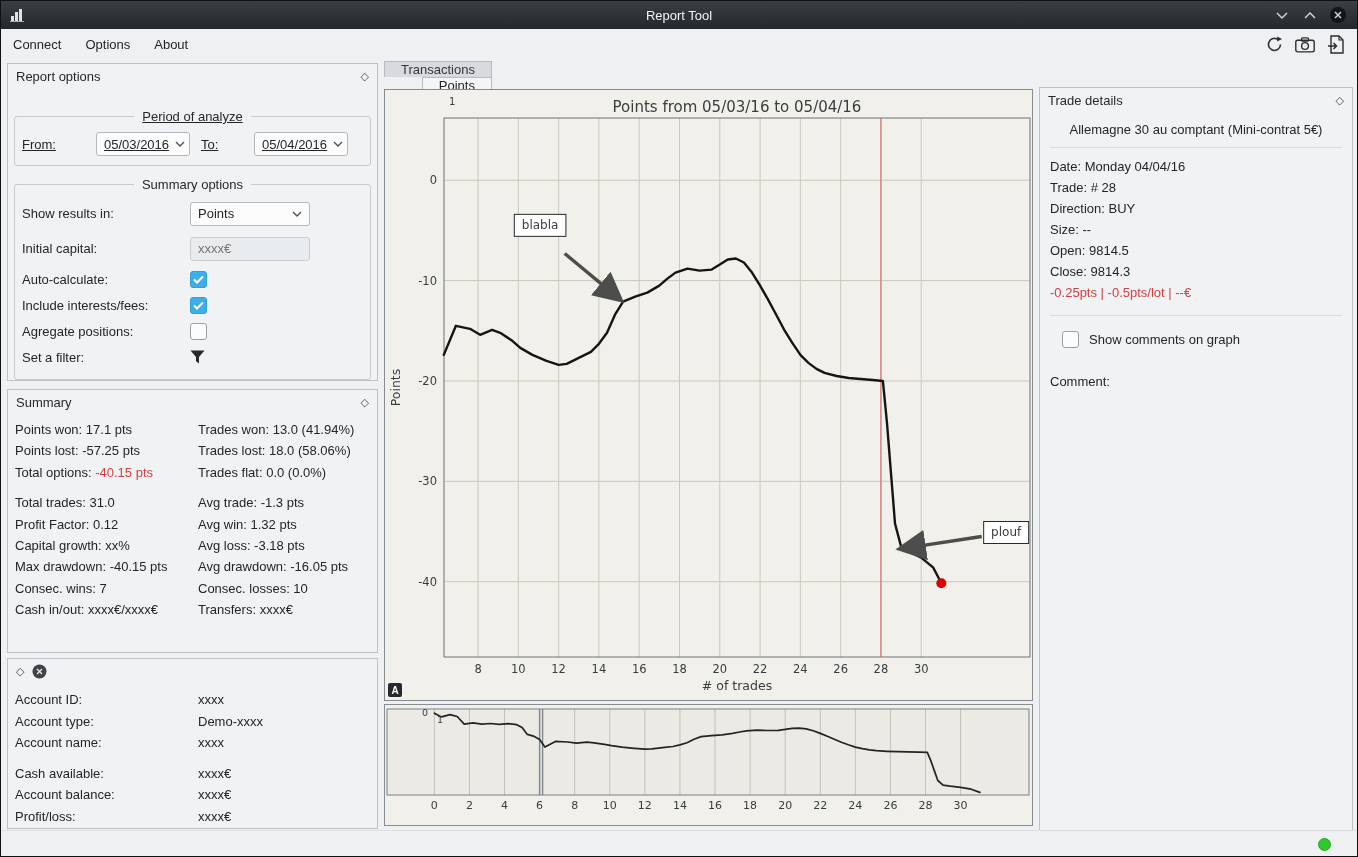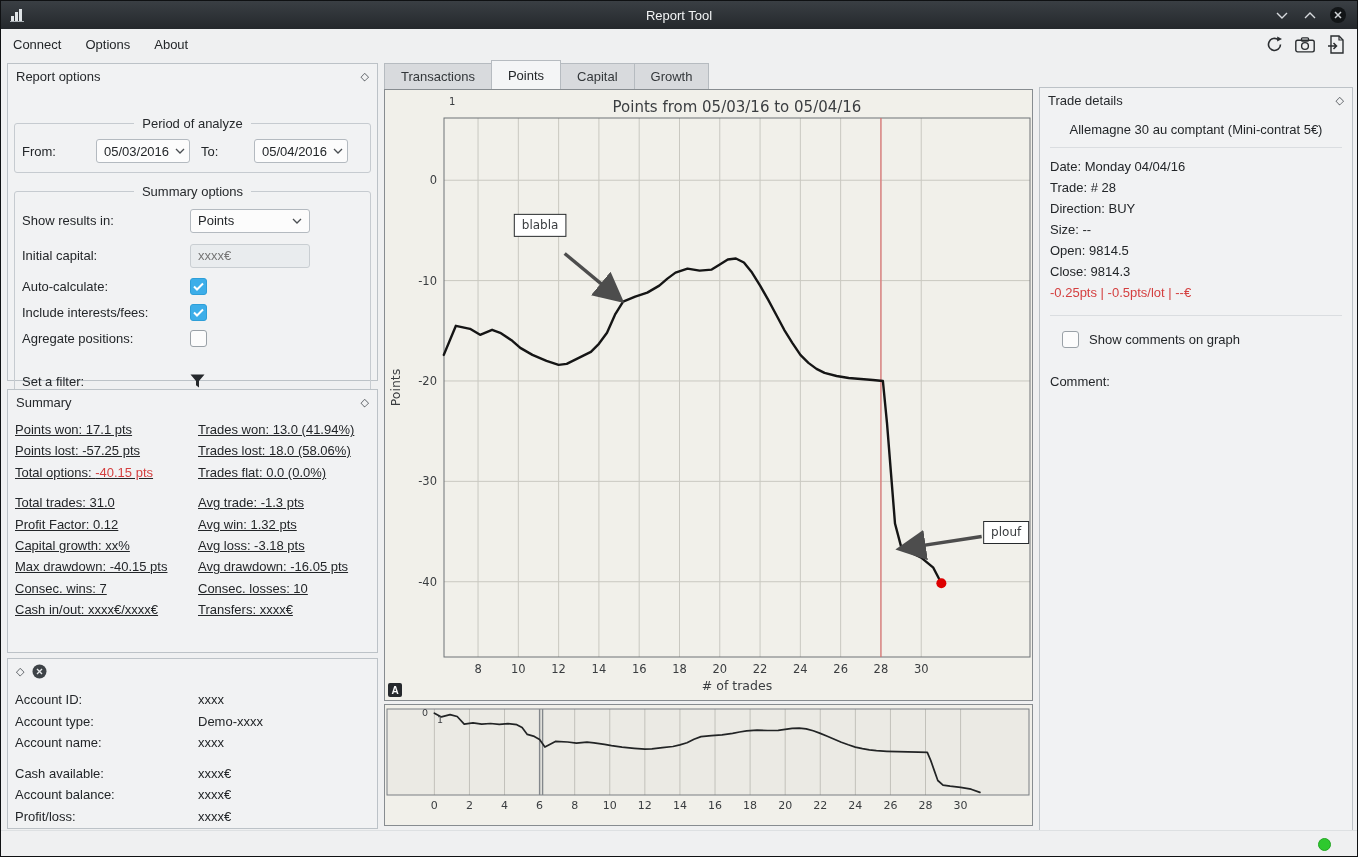--- a/index.html
+++ b/index.html
@@ -37,27 +37,27 @@
          display:inline-flex;align-items:center;justify-content:space-between;
          padding:0 7px;box-sizing:border-box;cursor:pointer;}
   .combo svg{margin-left:6px;flex:none;}
   .input-disabled{height:24px;background:#e9ecee;border:1px solid #c9ced2;border-radius:3px;
          color:#9aa0a6;padding:0 7px;width:120px;box-sizing:border-box;font:inherit;}
   .cb{width:17px;height:17px;border-radius:3px;box-sizing:border-box;display:inline-flex;
       align-items:center;justify-content:center;cursor:pointer;}
   .cb.checked{background:#3daee9;border:1px solid #2e9fd8;}
   .cb.unchecked{background:#fcfcfc;border:1px solid #9aa1a7;}
 
-  .sum-row{display:grid;grid-template-columns:183px auto;line-height:21.4px;padding-left:7px;text-decoration:underline;}
+  .sum-row{display:grid;grid-template-columns:183px auto;line-height:21.4px;padding-left:7px;}
   .acct-row{display:grid;grid-template-columns:183px auto;line-height:21.5px;padding-left:7px;}
   .gap-top{margin-top:9px;}
   .red{color:#d43f3f;}
 
   
-  .tabbar{position:absolute;left:383px;top:60px;display:flex;align-items:flex-end;height:28px;}
+  .tabbar{position:absolute;left:383px;top:60px;display:flex;align-items:flex-end;height:28px;flex-direction:column;}
   .tab{height:25px;padding:0 16px;display:flex;align-items:center;background:#d8dadd;
        border:1px solid #b6bbc0;border-bottom:none;margin-right:-1px;cursor:pointer;color:#33373a;}
   .tab.active{height:28px;background:#f4f5f6;color:#232629;}
 
   .chart-frame{position:absolute;left:383px;top:88px;width:649px;height:612px;background:#f1f0ea;
                border:1px solid #878c90;box-sizing:border-box;}
   .mini-frame{position:absolute;left:383px;top:703px;width:649px;height:122px;background:#f1f0ea;
               border:1px solid #878c90;box-sizing:border-box;}
   svg text{font-family:"DejaVu Sans",sans-serif;fill:#3a3d40;}
   .badge-a{position:absolute;left:3px;bottom:3px;width:14px;height:14px;background:#26292d;color:#fcfcfc;
@@ -139,21 +139,21 @@
       </span>
     </span>
   </div>
 
   <div class="panel" style="left:6px;top:62px;width:371px;height:318px;">
     <div class="panel-header">
       <span class="panel-title">Report options</span>
       <span class="float-icon">◇</span>
     </div>
 
-    <fieldset style="margin-top:28px;">
+    <fieldset style="margin-top:21px;text-decoration:underline;">
       <legend>Period of analyze</legend>
       <div class="period-row">
         <span style="width:74px;">From:</span>
         <span class="combo" style="width:94px;">
           <span>05/03/2016</span>
           <svg width="10" height="6" viewBox="0 0 10 6">
               <polyline points="1,1 5,5 9,1" fill="none" stroke="#4a4e52" stroke-width="1.3"></polyline>
             </svg>
         </span>
         <span style="width:64px;padding-left:11px;box-sizing:border-box;">To:</span>
@@ -200,21 +200,21 @@
               <polyline points="1,4.5 4,7.5 10,1.5" fill="none" stroke="#ffffff" stroke-width="2"></polyline>
             </svg>
         </span>
       </div>
 
       <div class="opt-row" style="height:26px;">
         <span>Agregate positions:</span>
         <span class="cb unchecked"></span>
       </div>
 
-      <div class="opt-row" style="height:26px;margin-top:17px;">
+      <div class="opt-row" style="height:26px;">
         <span>Set a filter:</span>
         <span style="display:inline-flex;cursor:pointer;">
           <svg width="15" height="14" viewBox="0 0 15 14">
             <polygon points="0.5,0.5 14.5,0.5 9,7 9,13.5 6,11.3 6,7" fill="#26292c"></polygon>
           </svg>
         </span>
       </div>
     </fieldset>
   </div>
 

